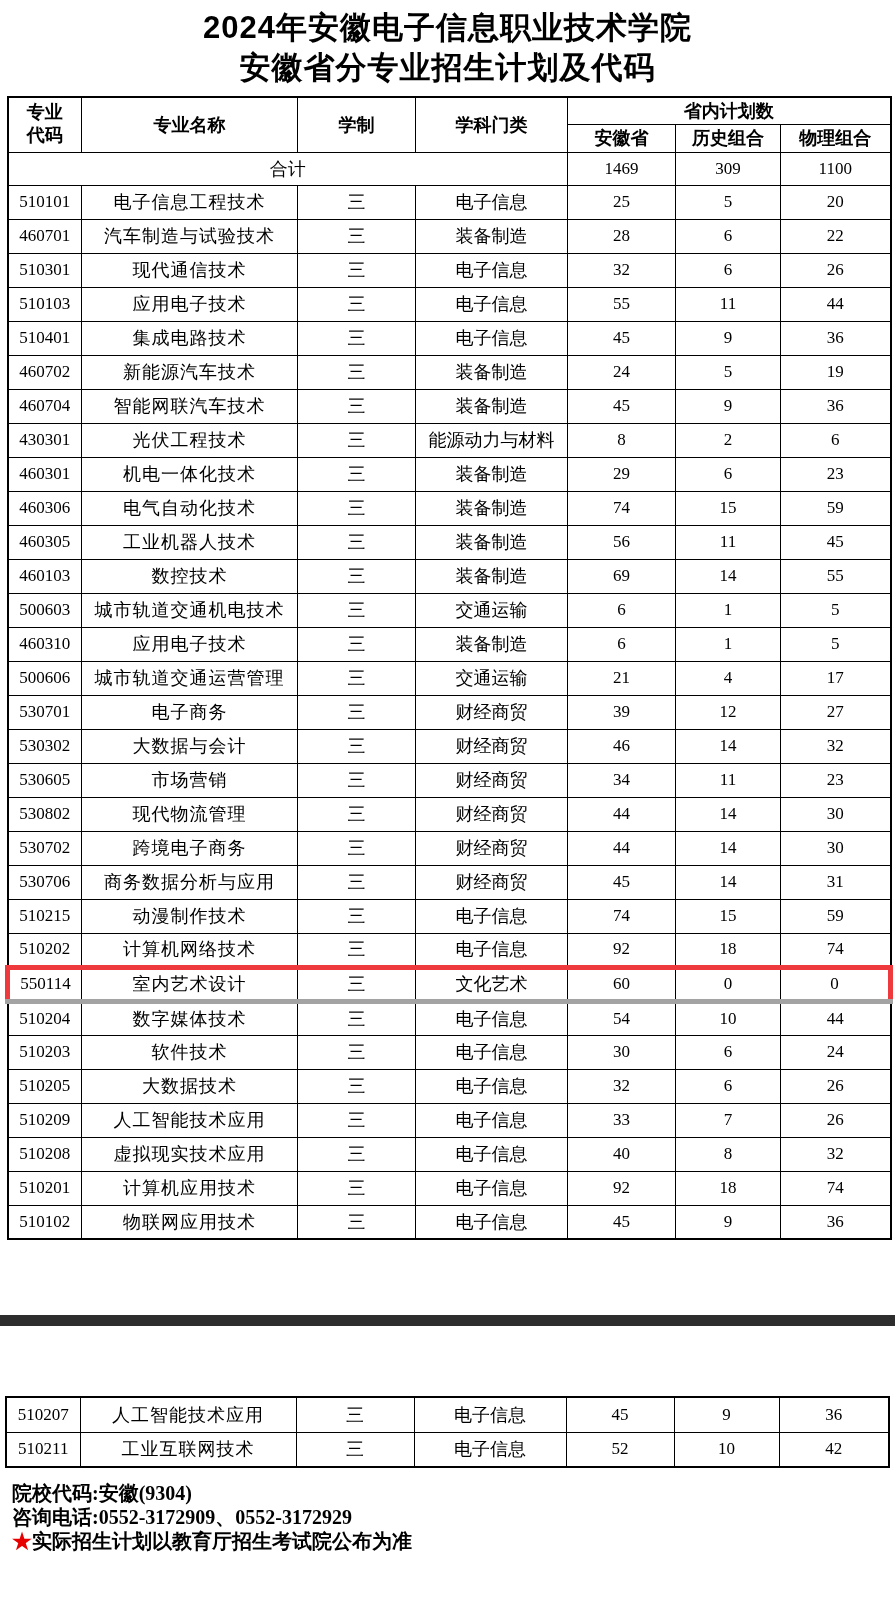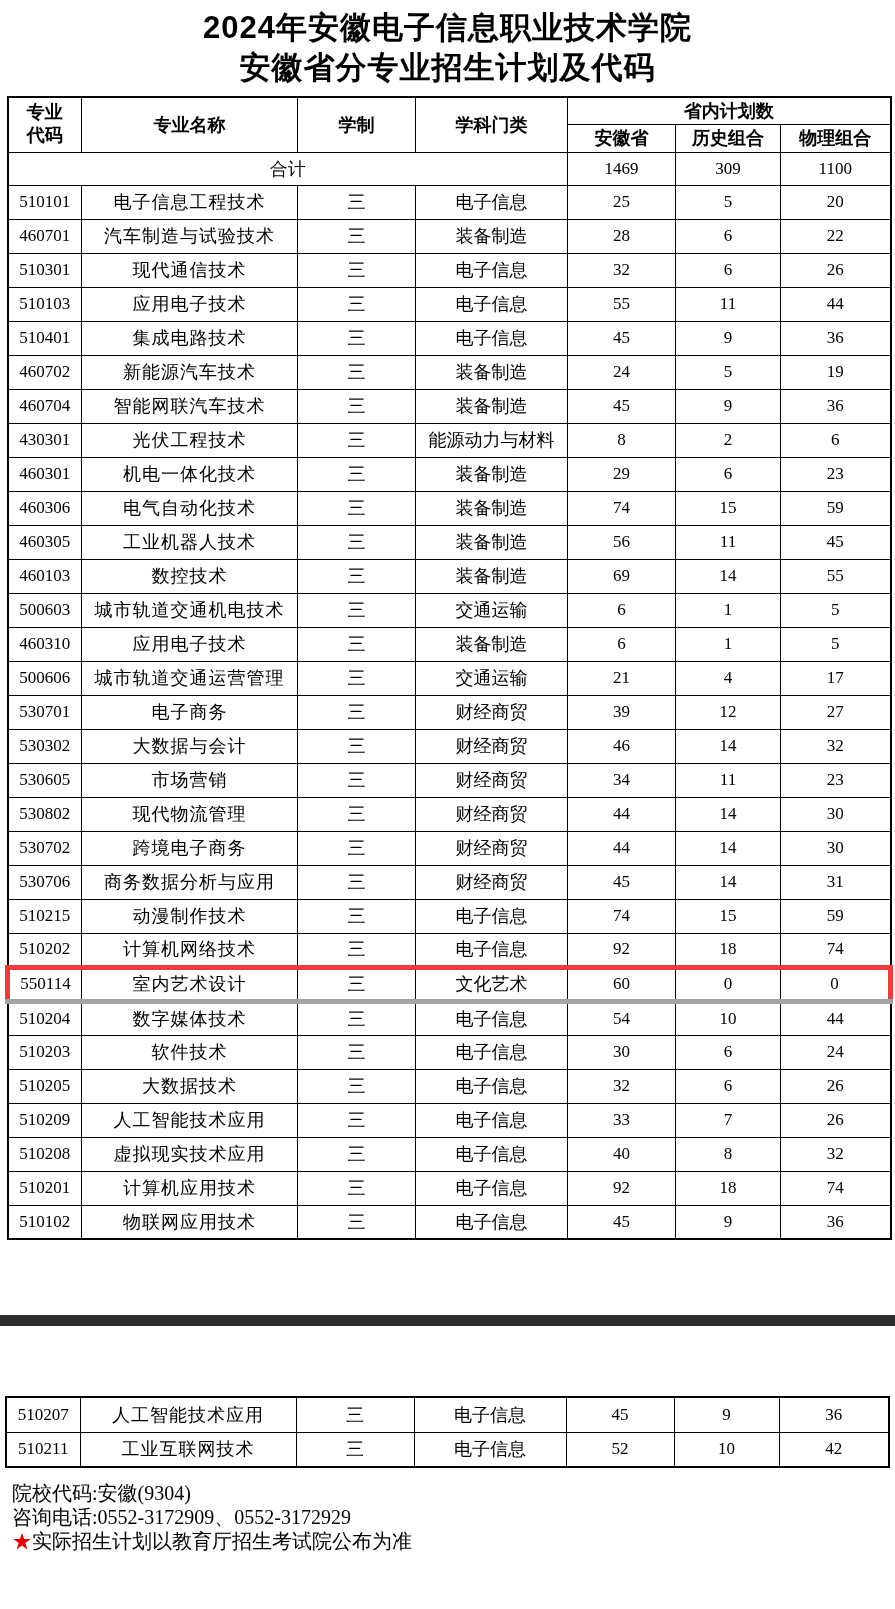--- a/index.html
+++ b/index.html
@@ -52,21 +52,21 @@
   td.c-cat  { font-size:18px; }
   td.c-num  { font-size:17px; }
 
   tr.highlight td { border-top:5px solid #ee3a3d; border-bottom:5px solid #a3a3a3; }
   tr.highlight td:first-child { border-left:5px solid #ee3a3d; }
   tr.highlight td:last-child  { border-right:5px solid #ee3a3d; }
 
   .divider-bar { width:895px; height:11px; background:#2d2d2d; margin-top:75px; }
 
   .footer { margin-top:13px; margin-left:12px;
-    font-weight:normal; font-size:20px; line-height:24px; }
+    font-weight:bold; font-size:20px; line-height:24px; }
   .footer .star { color:#e60000; }
 </style>
 </head>
 <body>
 
 <div class="page">
 
   <div class="title-block">
     <div class="title-line">2024年安徽电子信息职业技术学院</div>
     <div class="title-line">安徽省分专业招生计划及代码</div>

